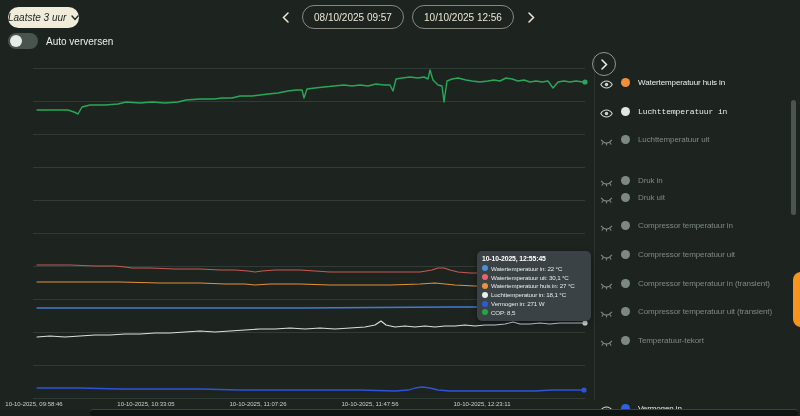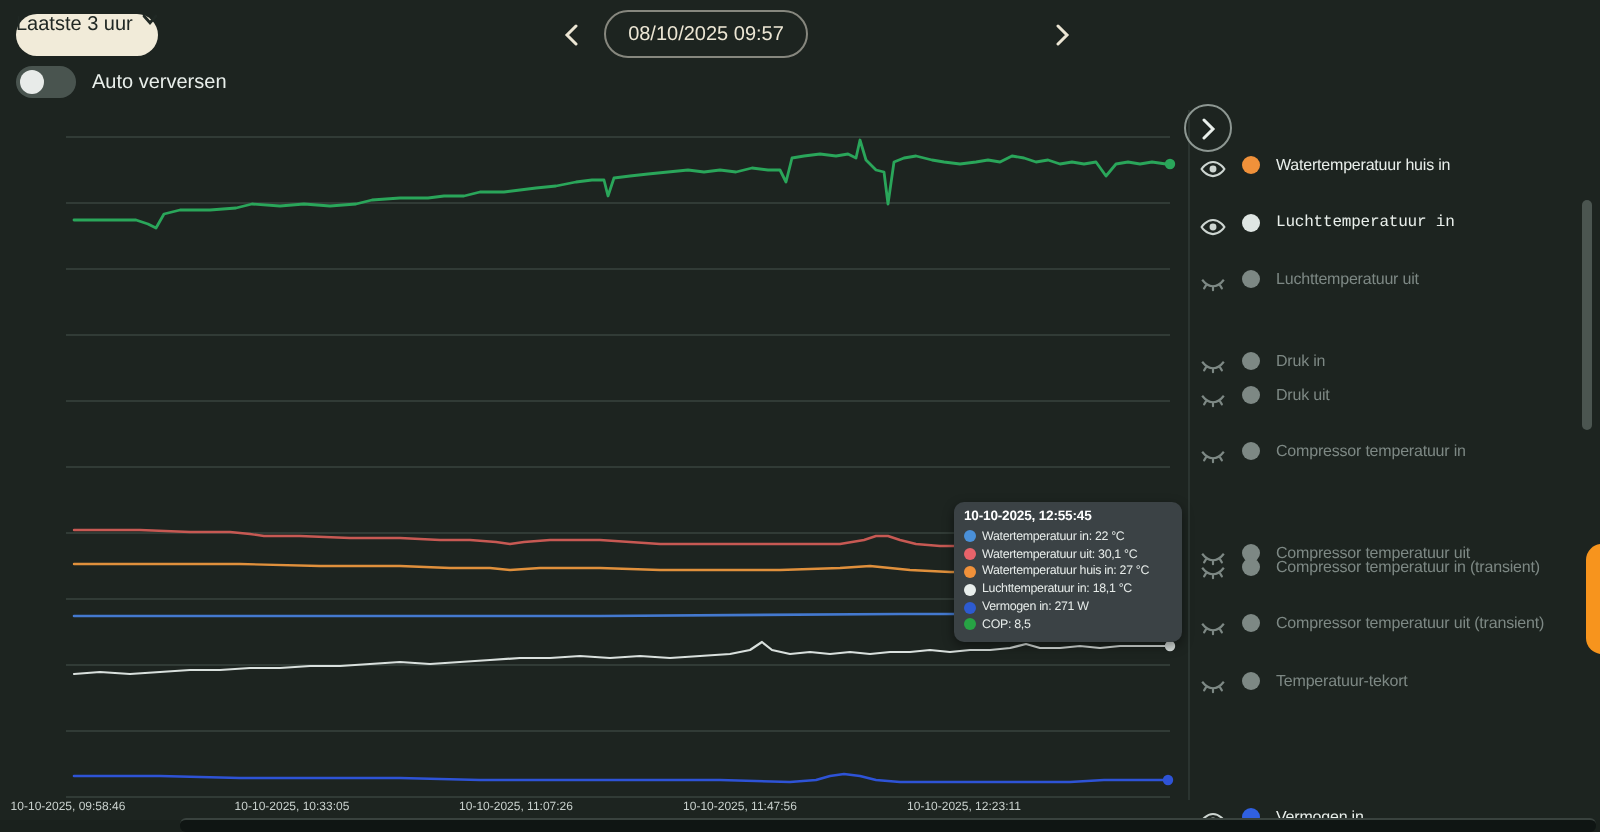--- a/index.html
+++ b/index.html
@@ -1,21 +1,21 @@
 <!DOCTYPE html>
 <html><head>
 <meta charset="utf-8">
 <style>
   html,body{margin:0;padding:0;}
   body{width:800px;height:416px;overflow:hidden;font-family:"Liberation Sans","DejaVu Sans",sans-serif;}
   .app{position:relative;width:800px;height:416px;background:#1d2420;overflow:hidden;}
 
   
-  .pill{position:absolute;display:flex;align-items:flex-start;gap:5px;background:#f1ebd9;color:#202824;
-        border:none;border-radius:12px;font-size:10px;font-family:inherit;cursor:pointer;padding:0 0;}
+  .pill{position:absolute;display:flex;align-items:center;gap:5px;background:#f1ebd9;color:#202824;
+        border:none;border-radius:12px;font-size:10px;font-family:inherit;cursor:pointer;padding:0 0;font-style:italic;}
   .range-btn{left:8px;top:7px;height:21px;}
   .apply-btn{right:7px;top:5px;height:23px;}
   .nav-chevron{position:absolute;top:8px;width:18px;height:18px;background:none;border:none;padding:0;
         color:#ece6d4;cursor:pointer;display:flex;align-items:center;justify-content:center;}
   .chev-left{left:276px;}
   .chev-right{left:522px;}
   .date-btn{position:absolute;top:5px;height:24px;width:102px;background:transparent;
         border:1px solid rgba(240,234,220,0.5);border-radius:13px;color:#ece6d4;
         font-size:10px;font-family:inherit;cursor:pointer;}
   .date-from{left:302px;}
@@ -68,20 +68,21 @@
         <path d="M1 1l3 3.4L7 1" fill="none" stroke="#202824" stroke-width="1.4" stroke-linecap="round"></path>
       </svg>
   </button>
 
   <button class="nav-chevron chev-left">
     <svg width="7" height="11" viewBox="0 0 7 11">
         <path d="M6 1L1.5 5.5L6 10" fill="none" stroke="#ece6d4" stroke-width="1.5" stroke-linecap="round"></path>
       </svg>
   </button>
   <button class="date-btn date-from">08/10/2025 09:57</button>
+  <button class="date-btn date-to">10/10/2025 12:56</button>
   <button class="nav-chevron chev-right">
     <svg width="7" height="11" viewBox="0 0 7 11">
         <path d="M1 1l4.5 4.5L1 10" fill="none" stroke="#ece6d4" stroke-width="1.5" stroke-linecap="round"></path>
       </svg>
   </button>
 
 
   <div class="toggle">
     <div class="knob"></div>
   </div>
@@ -211,21 +212,21 @@
       <div class="legend-item off" style="top: 221.25px;">
         <span class="vis-icon">
           <svg width="13" height="13" viewBox="0 0 24 24">
             <path d="M2 9c3.5 4.5 7 6 10 6s6.5-1.5 10-6" fill="none" stroke="#7d8884" stroke-width="2"></path>
             <path d="M5.5 14.2L3.8 17M12 15.2V18.6M18.5 14.2l1.7 2.8" stroke="#7d8884" stroke-width="2" stroke-linecap="round"></path>
           </svg>
         </span>
         <span class="dot" style="background: rgb(125, 136, 132);"></span>
         <span class="lbl">Compressor temperatuur in</span>
       </div>
-      <div class="legend-item off" style="top: 249.9px; margin-top: 22px;">
+      <div class="legend-item off" style="top: 249.9px;">
         <span class="vis-icon">
           <svg width="13" height="13" viewBox="0 0 24 24">
             <path d="M2 9c3.5 4.5 7 6 10 6s6.5-1.5 10-6" fill="none" stroke="#7d8884" stroke-width="2"></path>
             <path d="M5.5 14.2L3.8 17M12 15.2V18.6M18.5 14.2l1.7 2.8" stroke="#7d8884" stroke-width="2" stroke-linecap="round"></path>
           </svg>
         </span>
         <span class="dot" style="background: rgb(125, 136, 132);"></span>
         <span class="lbl">Compressor temperatuur uit</span>
       </div>
       <div class="legend-item off" style="top: 278.55px;">

